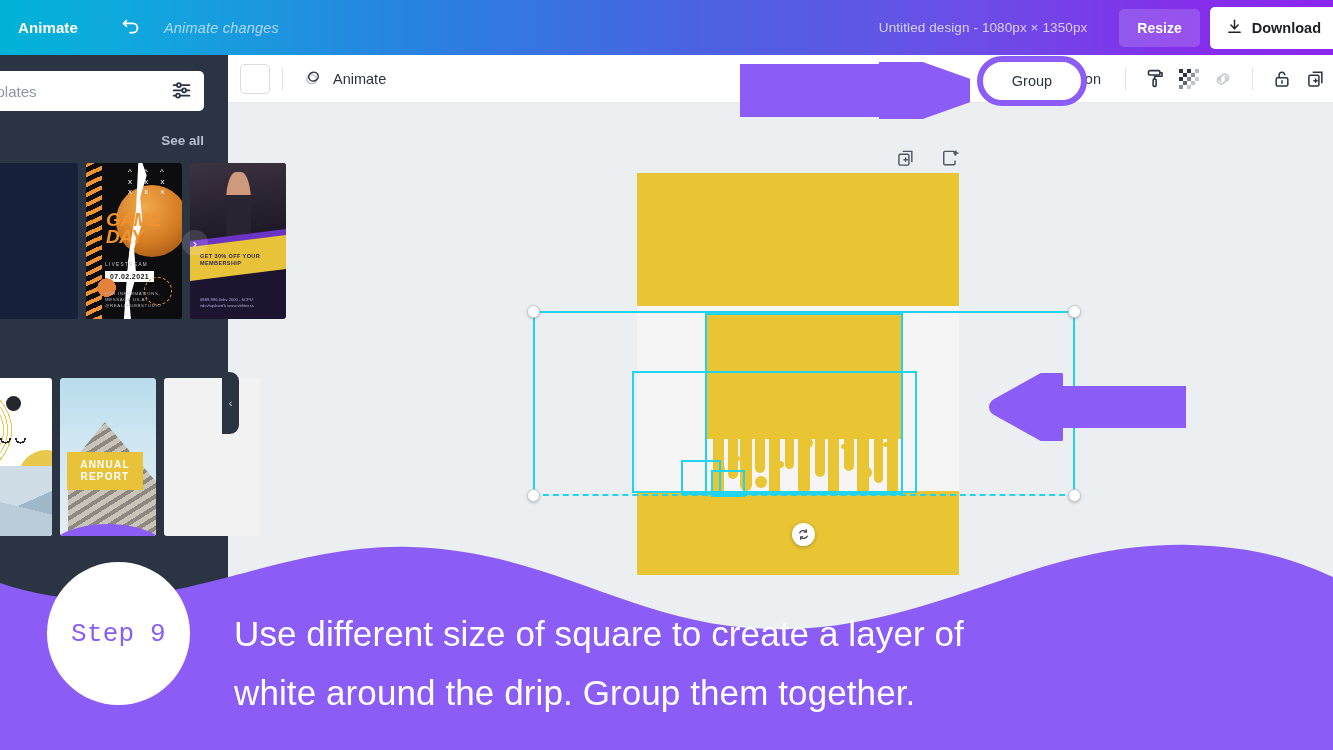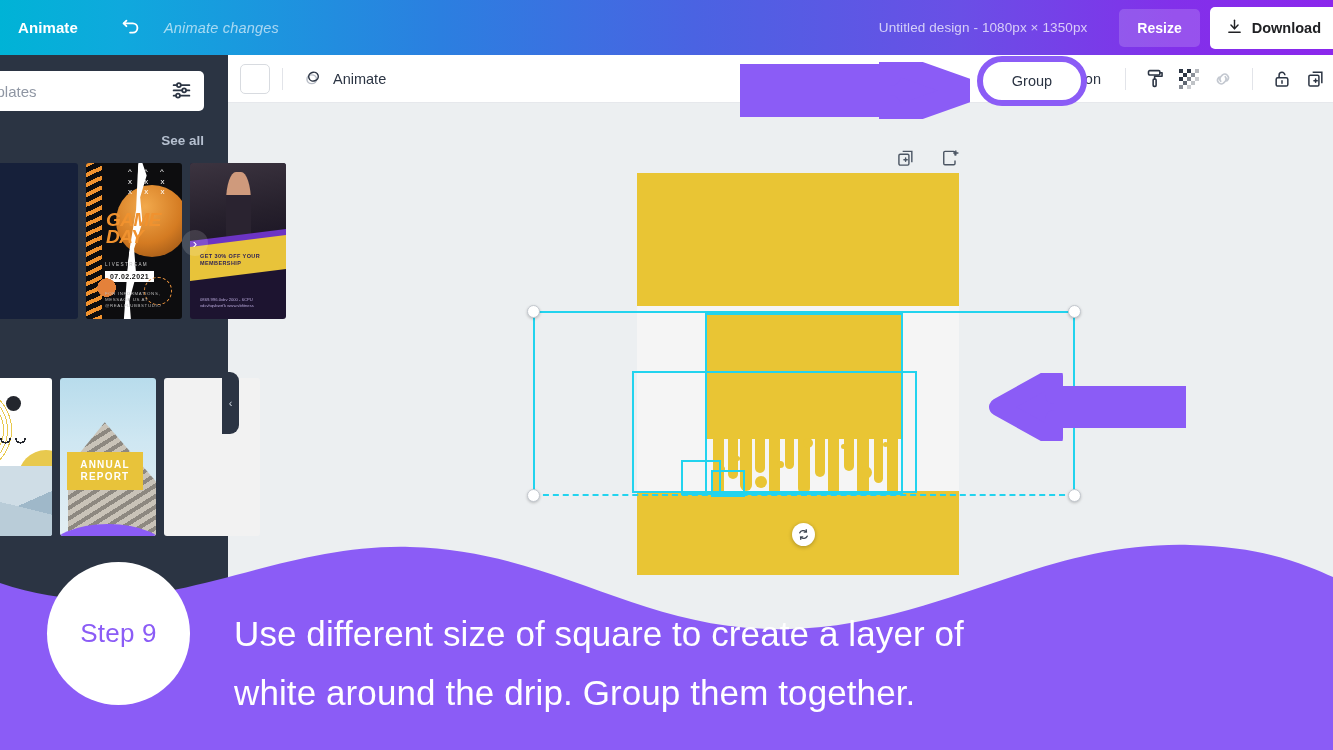--- a/index.html
+++ b/index.html
@@ -344,21 +344,21 @@
     position: absolute; left: 0; bottom: 0; width: 1333px; height: 225px;
     z-index: 50;
   }
   .caption-step {
     position: absolute; left: 47px; bottom: 45px;
     width: 143px; height: 143px; border-radius: 50%;
     background: #fff; z-index: 52;
     display: flex; align-items: center; justify-content: center;
   }
   .caption-step span {
-    color: #8b5cf6; font-size: 26px; letter-spacing: .2px;
+    color: #8b5cf6; font-size: 26px; letter-spacing: .2px; font-family: Liberation Mono, monospace;
   }
   .caption-text {
     position: absolute; left: 234px; bottom: 28px; width: 1000px;
     z-index: 52; color: #fff; font-size: 35px; line-height: 59px;
     letter-spacing: .1px;
   }
 </style>
 </head>
 <body>
 

